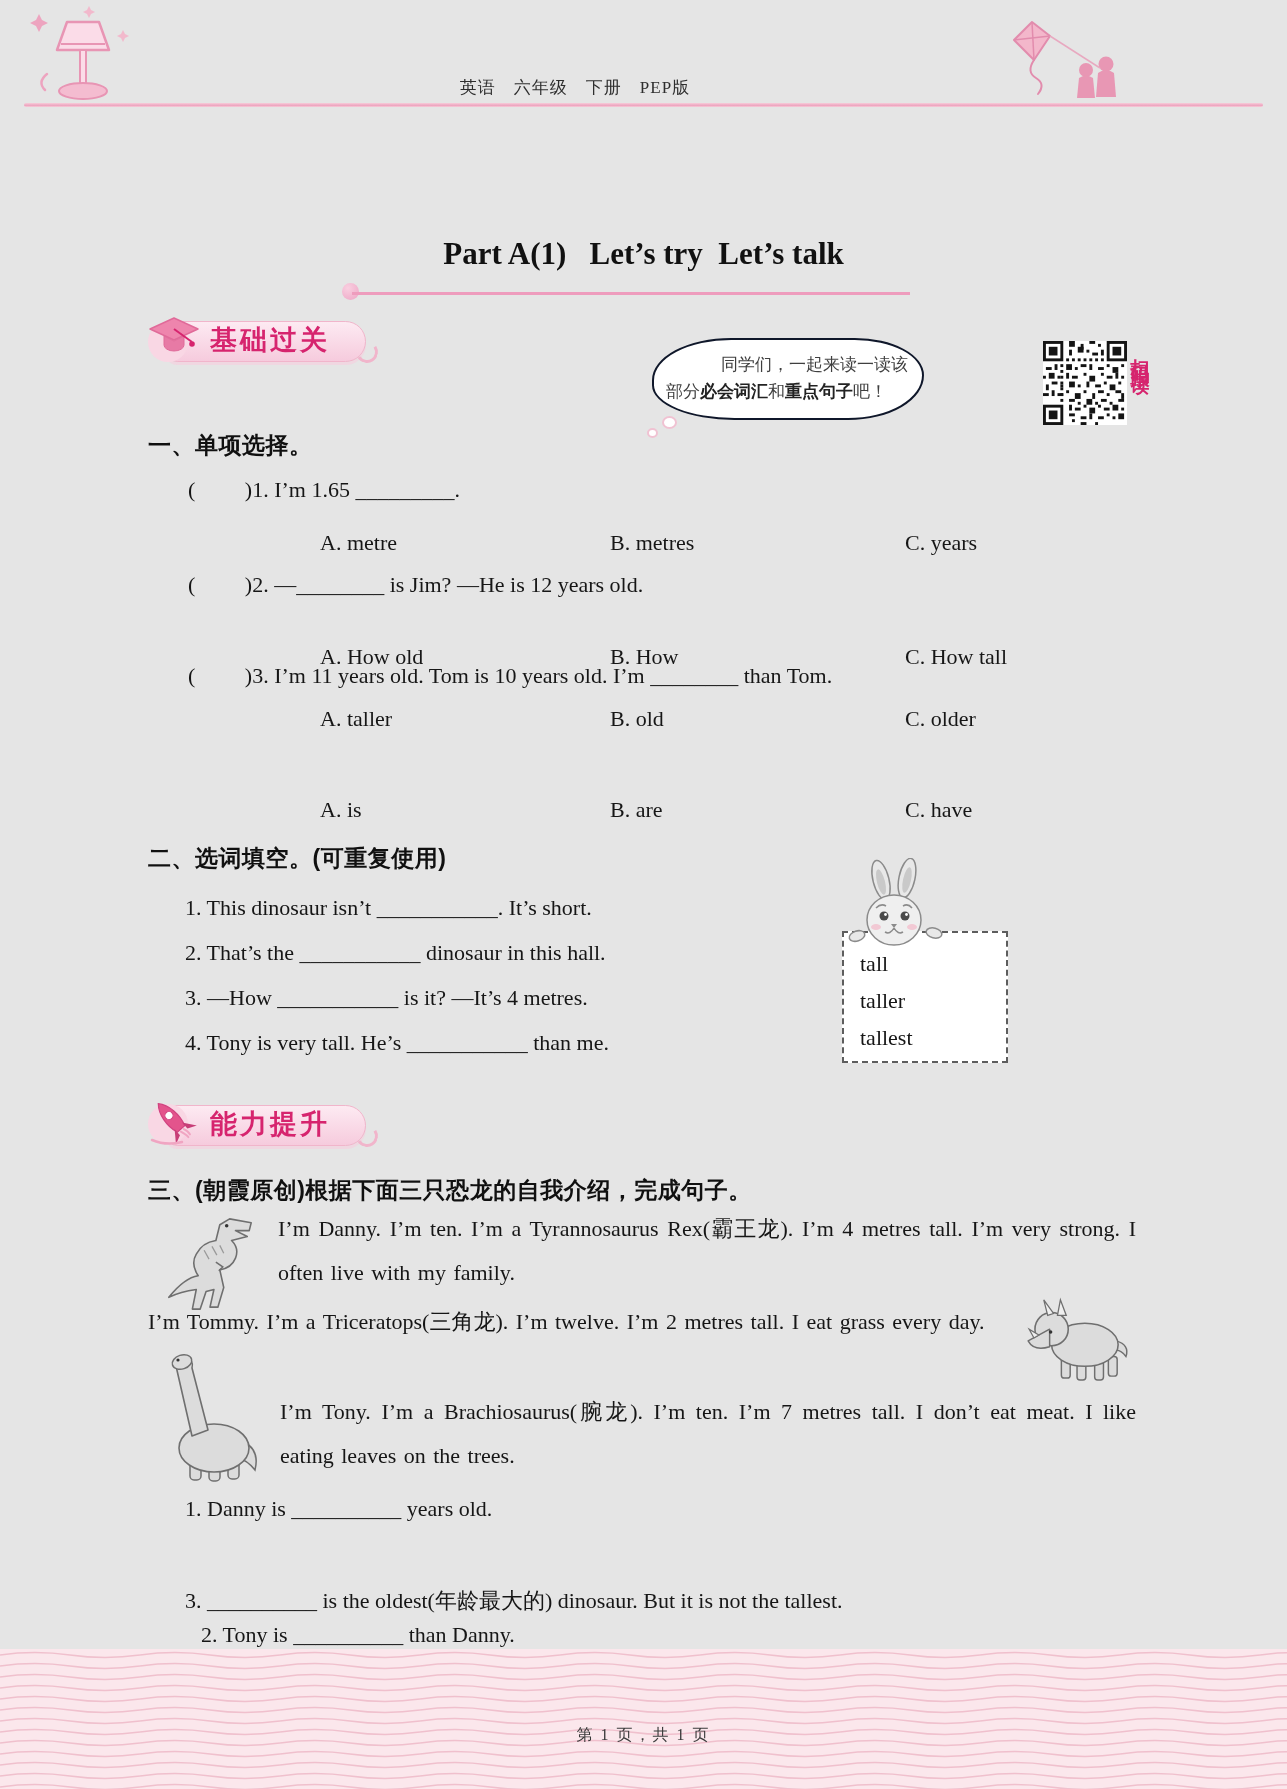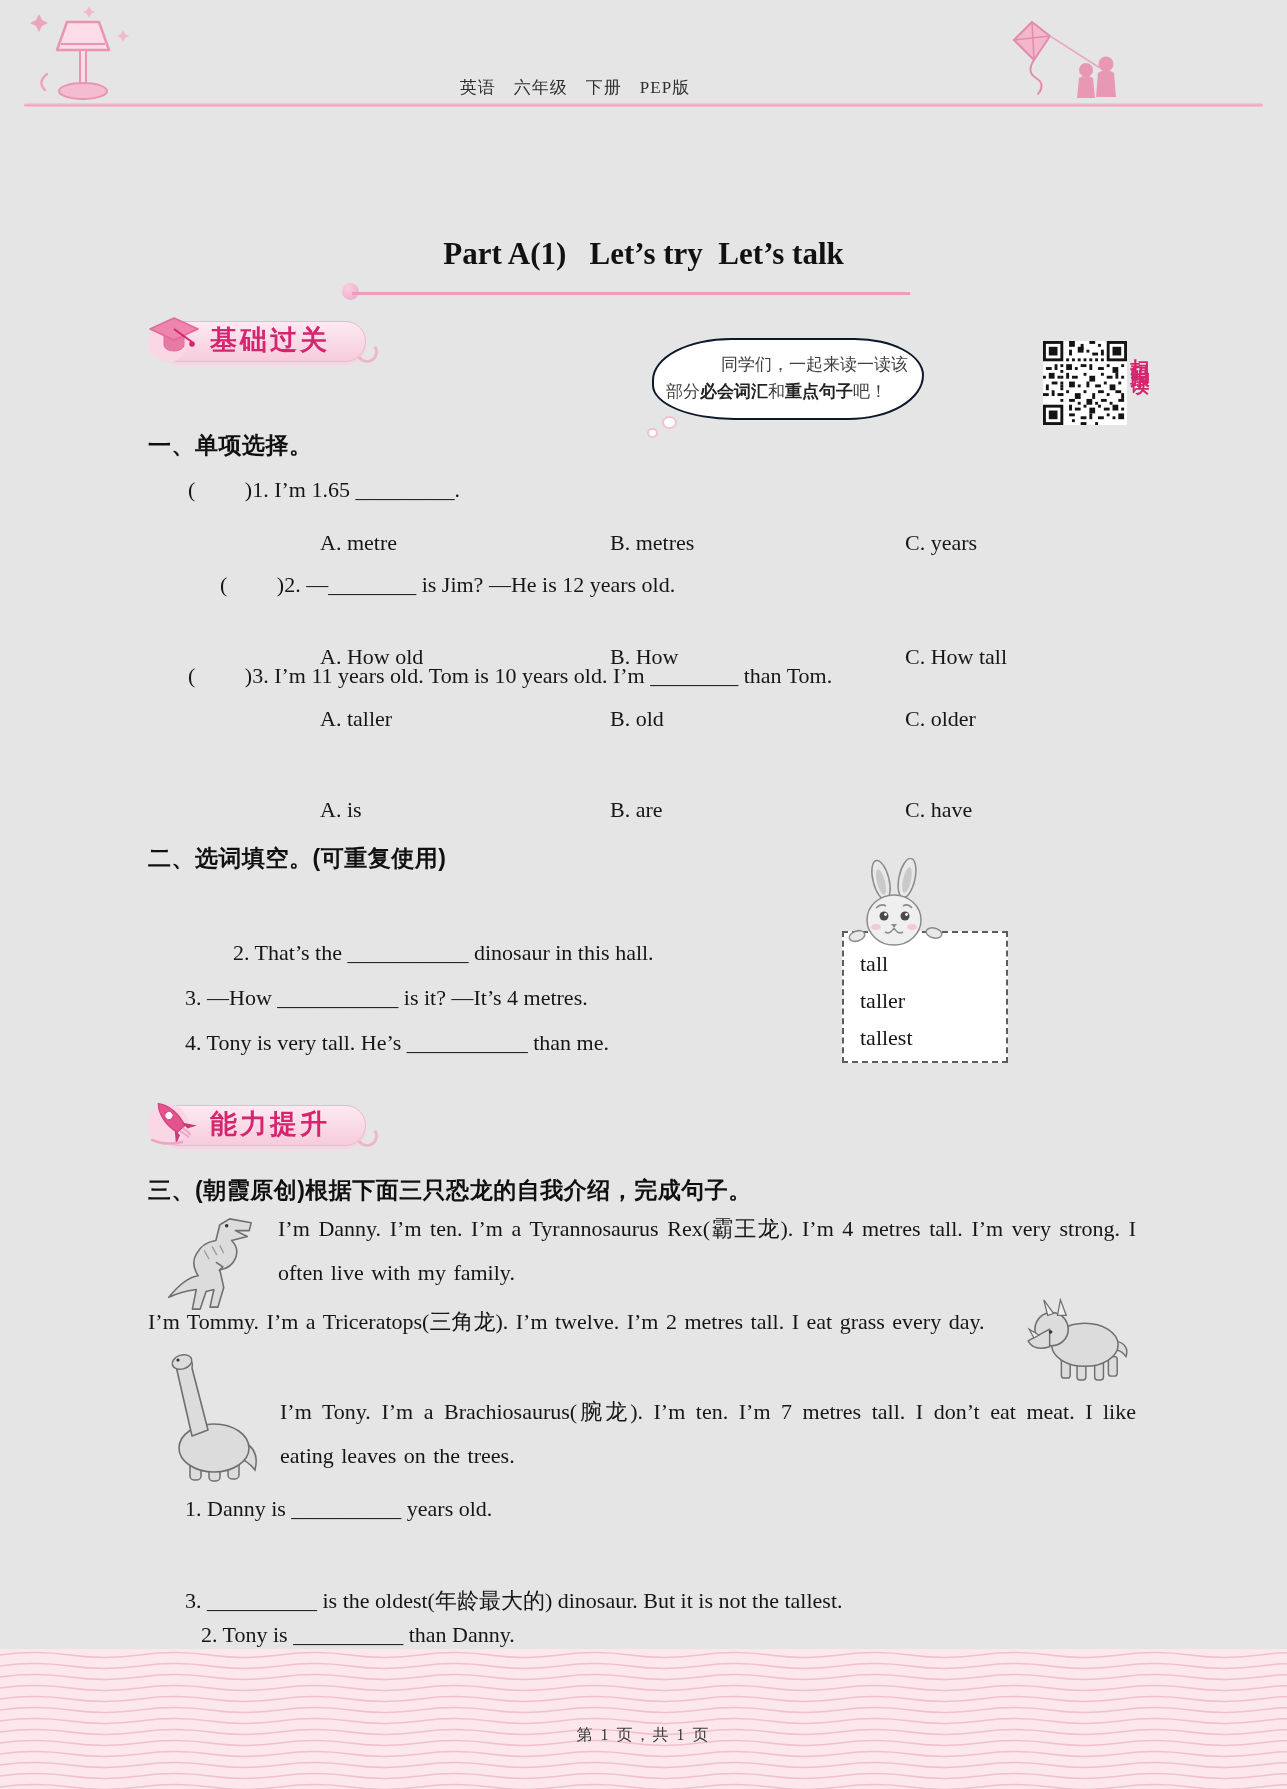--- a/index.html
+++ b/index.html
@@ -237,42 +237,43 @@
 
   <div class="abs sec-heading cn" style="top:430px;">一、单项选择。</div>
 
   <div class="abs stem" style="top:477px;">(&nbsp;&nbsp;&nbsp;&nbsp;&nbsp;&nbsp;&nbsp;&nbsp;&nbsp;)1. I’m 1.65 _________.</div>
   <div class="abs opts" style="top:530px;">
     <span>A. metre</span>
     <span>B. metres</span>
     <span>C. years</span>
   </div>
 
-  <div class="abs stem" style="top:572px;margin-left:32px;">(&nbsp;&nbsp;&nbsp;&nbsp;&nbsp;&nbsp;&nbsp;&nbsp;&nbsp;)2. —________ is Jim? —He is 12 years old.</div>
+  <div class="abs stem" style="top:572px;">(&nbsp;&nbsp;&nbsp;&nbsp;&nbsp;&nbsp;&nbsp;&nbsp;&nbsp;)2. —________ is Jim? —He is 12 years old.</div>
   <div class="abs opts" style="top:644px;">
     <span>A. How old</span>
     <span>B. How</span>
     <span>C. How tall</span>
   </div>
 
   <div class="abs stem" style="top:663px;">(&nbsp;&nbsp;&nbsp;&nbsp;&nbsp;&nbsp;&nbsp;&nbsp;&nbsp;)3. I’m 11 years old. Tom is 10 years old. I’m ________ than Tom.</div>
   <div class="abs opts" style="top:706px;">
     <span>A. taller</span>
     <span>B. old</span>
     <span>C. older</span>
   </div>
 
   <div class="abs opts" style="top:797px;">
     <span>A. is</span>
     <span>B. are</span>
     <span>C. have</span>
   </div>
 
   <div class="abs sec-heading cn" style="top:843px;">二、选词填空。(可重复使用)</div>
-  <div class="abs item" style="top:940px;margin-left:48px;">2. That’s the ___________ dinosaur in this hall.</div>
+  <div class="abs item" style="top:895px;">1. This dinosaur isn’t ___________. It’s short.</div>
+  <div class="abs item" style="top:940px;">2. That’s the ___________ dinosaur in this hall.</div>
   <div class="abs item" style="top:985px;">3. —How ___________ is it? —It’s 4 metres.</div>
   <div class="abs item" style="top:1030px;">4. Tony is very tall. He’s ___________ than me.</div>
 
   <div class="abs wordbank">
     <div>tall</div>
     <div>taller</div>
     <div>tallest</div>
   </div>
   <svg class="abs rabbit" width="100" height="96" viewBox="0 0 100 96">
     <ellipse cx="36" cy="22" rx="8" ry="20" transform="rotate(-14 36 22)" fill="#e8e8e8" stroke="#8b8b8b" stroke-width="1.5"></ellipse>

